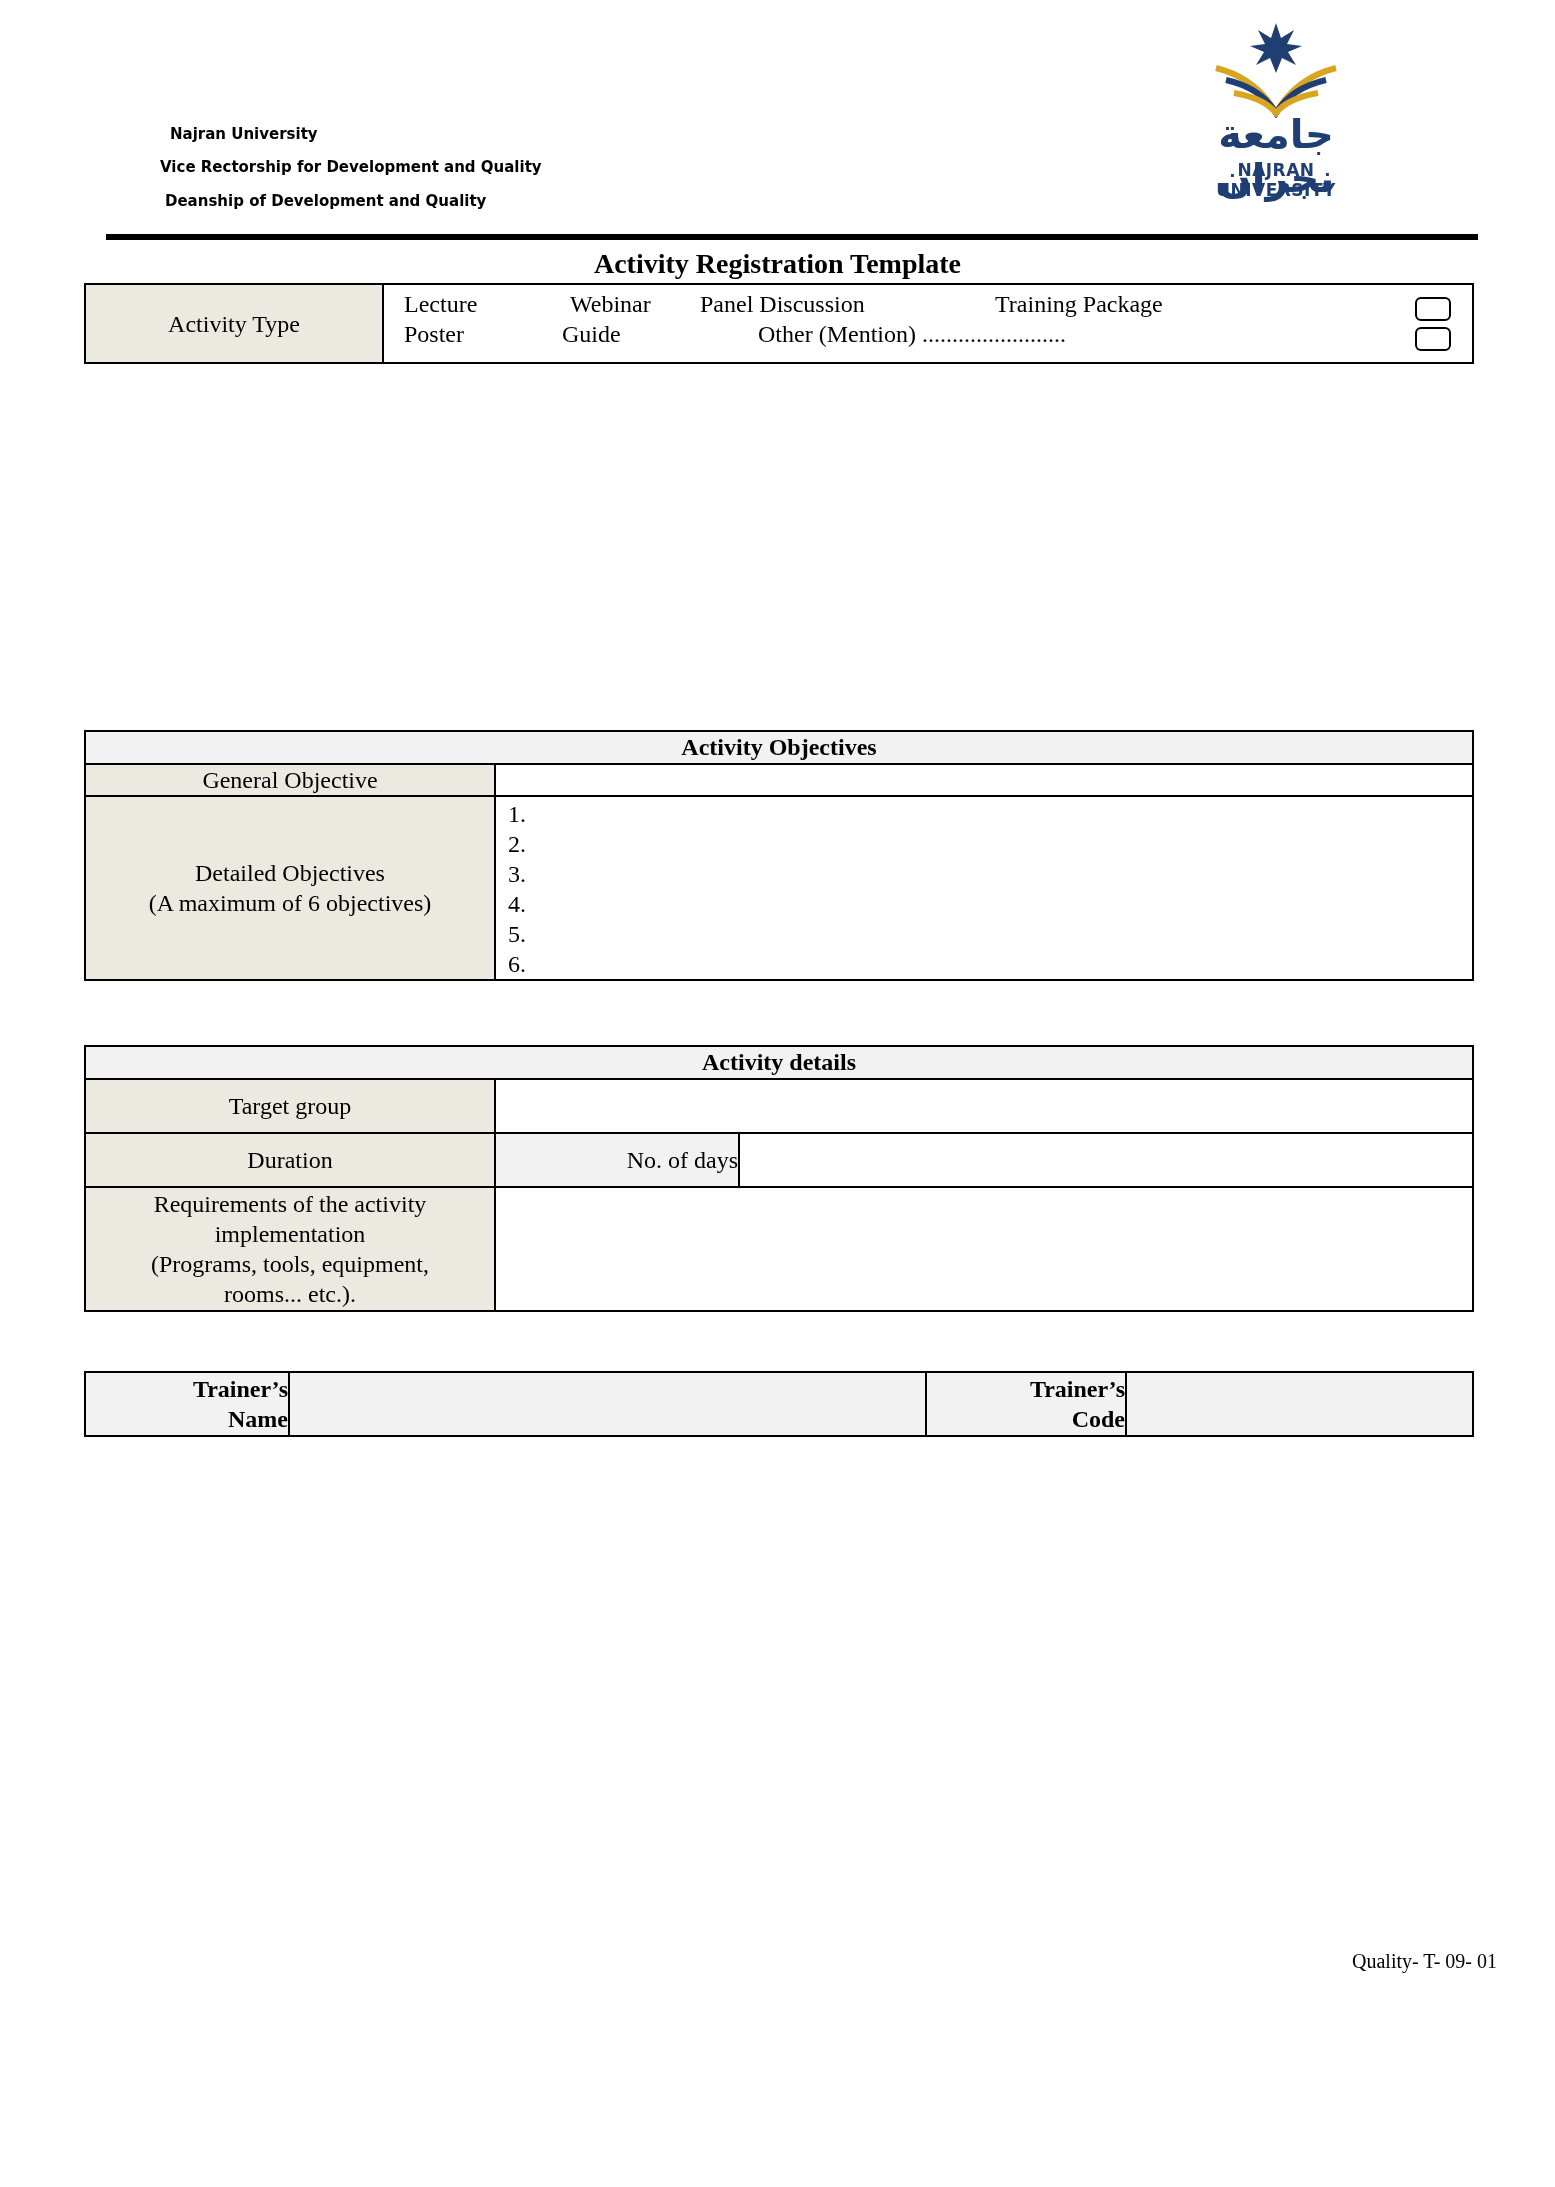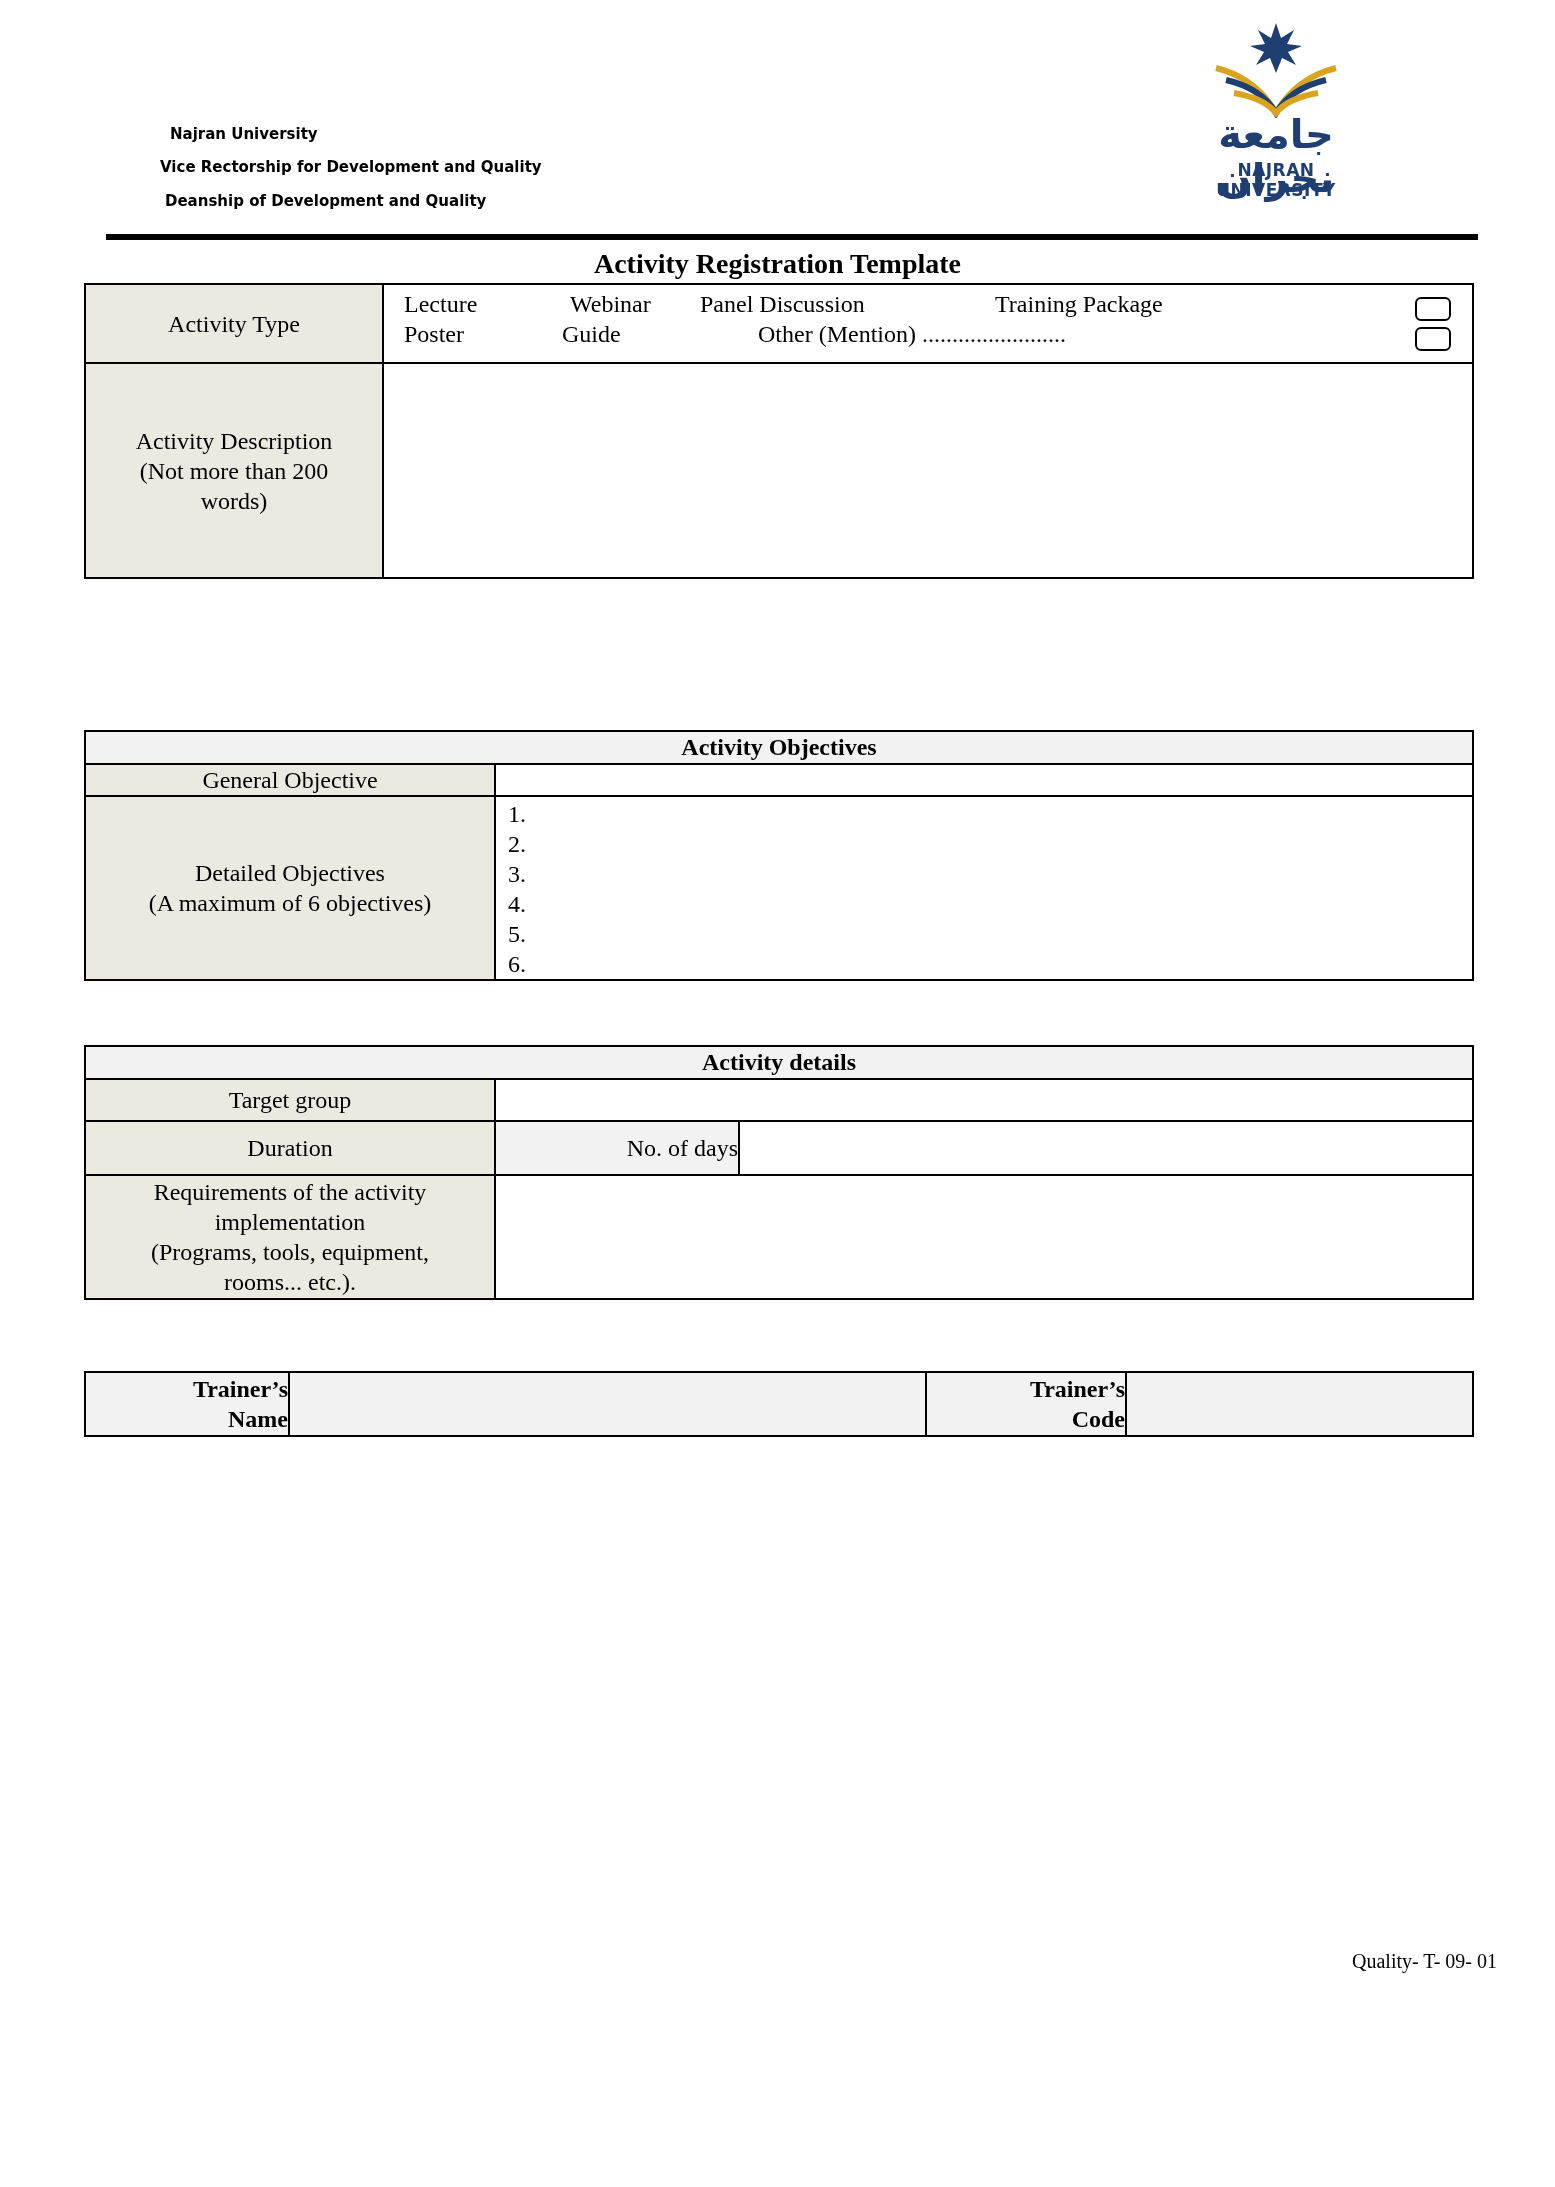--- a/index.html
+++ b/index.html
@@ -64,28 +64,20 @@
         <span class="type-opt" style="left:316px; top:6px;">Panel Discussion</span>
         <span class="type-opt" style="left:611px; top:6px;">Training Package</span>
         <span class="type-opt" style="left:20px; top:36px;">Poster</span>
         <span class="type-opt" style="left:178px; top:36px;">Guide</span>
         <span class="type-opt" style="left:374px; top:36px;">Other (Mention) ........................</span>
         <div class="chk" style="left:1031px; top:12px;"></div>
         <div class="chk" style="left:1031px; top:42px;"></div>
       </div>
     </td>
   </tr>
-  <tr style="height:215px;">
-    <td class="lbl">
-      <div>Activity Description</div>
-      <div>(Not more than 200</div>
-      <div>words)</div>
-    </td>
-    <td class="val"></td>
-  </tr>
 </tbody>
   </table>
 
 <table class="form" style="left:84px; top:730px; width:1388px;">
   <colgroup>
       <col style="width:410px">
       <col style="width:978px">
     </colgroup>
   <tbody>
       <tr style="height:33px;border-radius:11px;">
@@ -117,21 +109,21 @@
 <table class="form" style="left:84px; top:1045px; width:1388px;">
   <colgroup>
       <col style="width:410px">
       <col style="width:244px">
       <col style="width:734px">
     </colgroup>
   <tbody>
       <tr style="height:33px;">
     <td class="hdr" colspan="3">Activity details</td>
   </tr>
-  <tr style="height:42px;">
+  <tr style="height:54px;">
     <td class="lbl">Target group</td>
     <td class="val" colspan="2"></td>
   </tr>
   <tr style="height:54px;">
     <td class="lbl">Duration</td>
     <td class="gray">No. of days</td>
     <td class="val"></td>
   </tr>
   <tr style="height:124px;margin-left:32px;">
     <td class="lbl">

